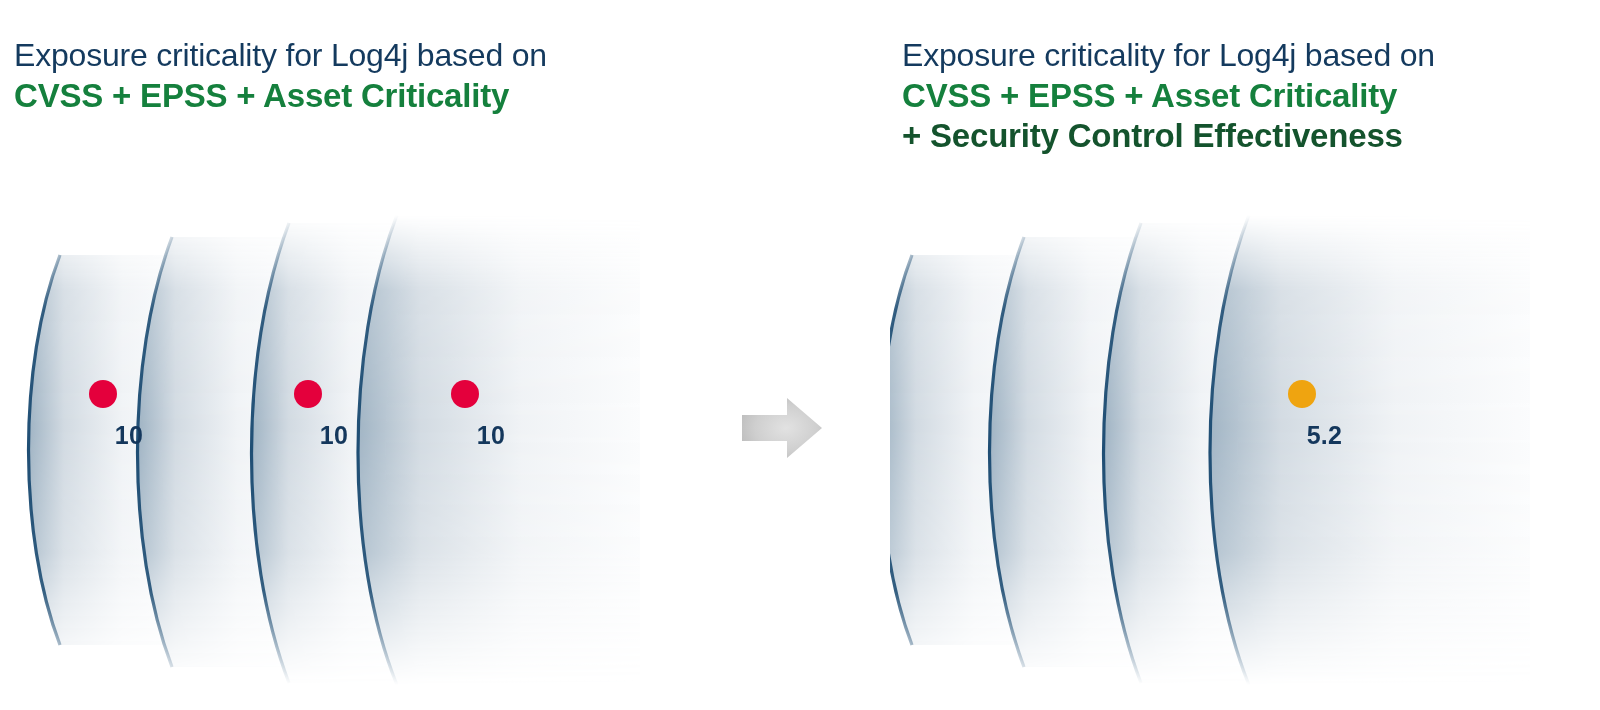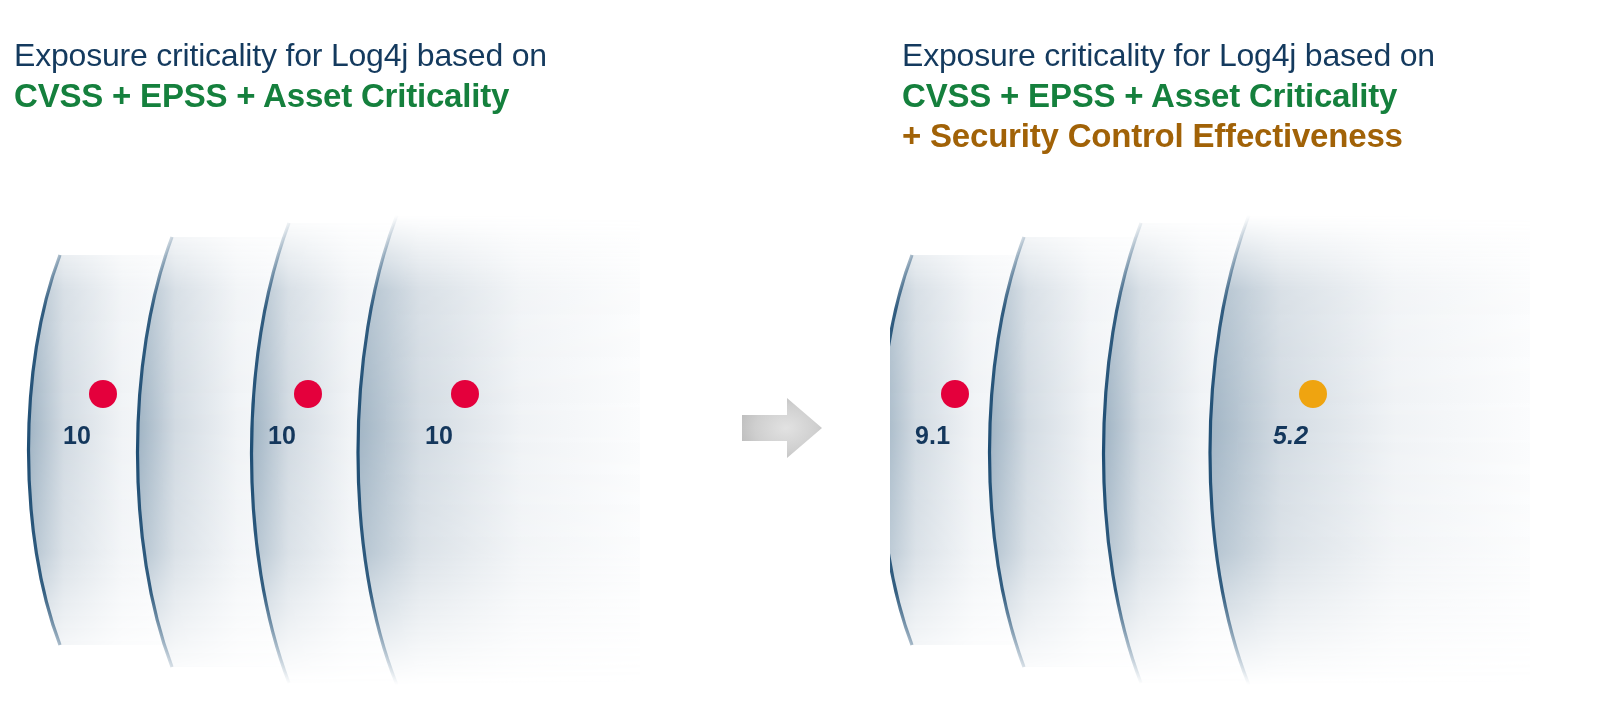--- a/index.html
+++ b/index.html
@@ -55,38 +55,38 @@
   }
   .title-line.bold {
     font-size: 33px;
     font-weight: 700;
     color: #15803d;
     margin-bottom: 3px;
   }
   .title-line.accent {
     font-size: 33px;
     font-weight: 700;
-    color: #a16207;
+    color: #14532d;
   }
 
   
   .shells {
     position: absolute;
     top: 215px;
     left: 0;
     width: 700px;
     height: 470px;
   }
   .shells svg { display: block; }
 
   
   .marker {
     position: absolute;
     width: 80px;
-    text-align: left;
+    text-align: right;
   }
   .marker .dot {
     width: 28px;
     height: 28px;
     border-radius: 50%;
     margin: 0 auto;
     display: block;
   }
   .marker .score {
     display: block;
@@ -242,23 +242,19 @@
 
         <g mask="url(#arcMaskR)" fill="none" stroke="#1F4E74" stroke-width="3.2">
           <path d="M 22,40 C -20,150 -20,320 22,430"></path>
           <path d="M 134,22 C 88,145 88,330 134,452"></path>
           <path d="M 251,8 C 201,140 201,338 251,468"></path>
           <path d="M 359,0 C 307,135 307,342 359,470"></path>
         </g>
       </svg>
     </div>
 
-    <div class="marker" style="left: 25px; top: 380px;">
-      <span class="dot" style="background:#E4003C;"></span>
-      <span class="score">9.1</span>
-    </div>
-    <div class="marker" style="left: 383px; top: 380px; font-style: italic;">
+    <div class="marker" style="left: 372px; top: 380px;">
       <span class="dot" style="background:#EFA410;"></span>
       <span class="score">5.2</span>
     </div>
   </div>
 
 </div>
 
 </body></html>

